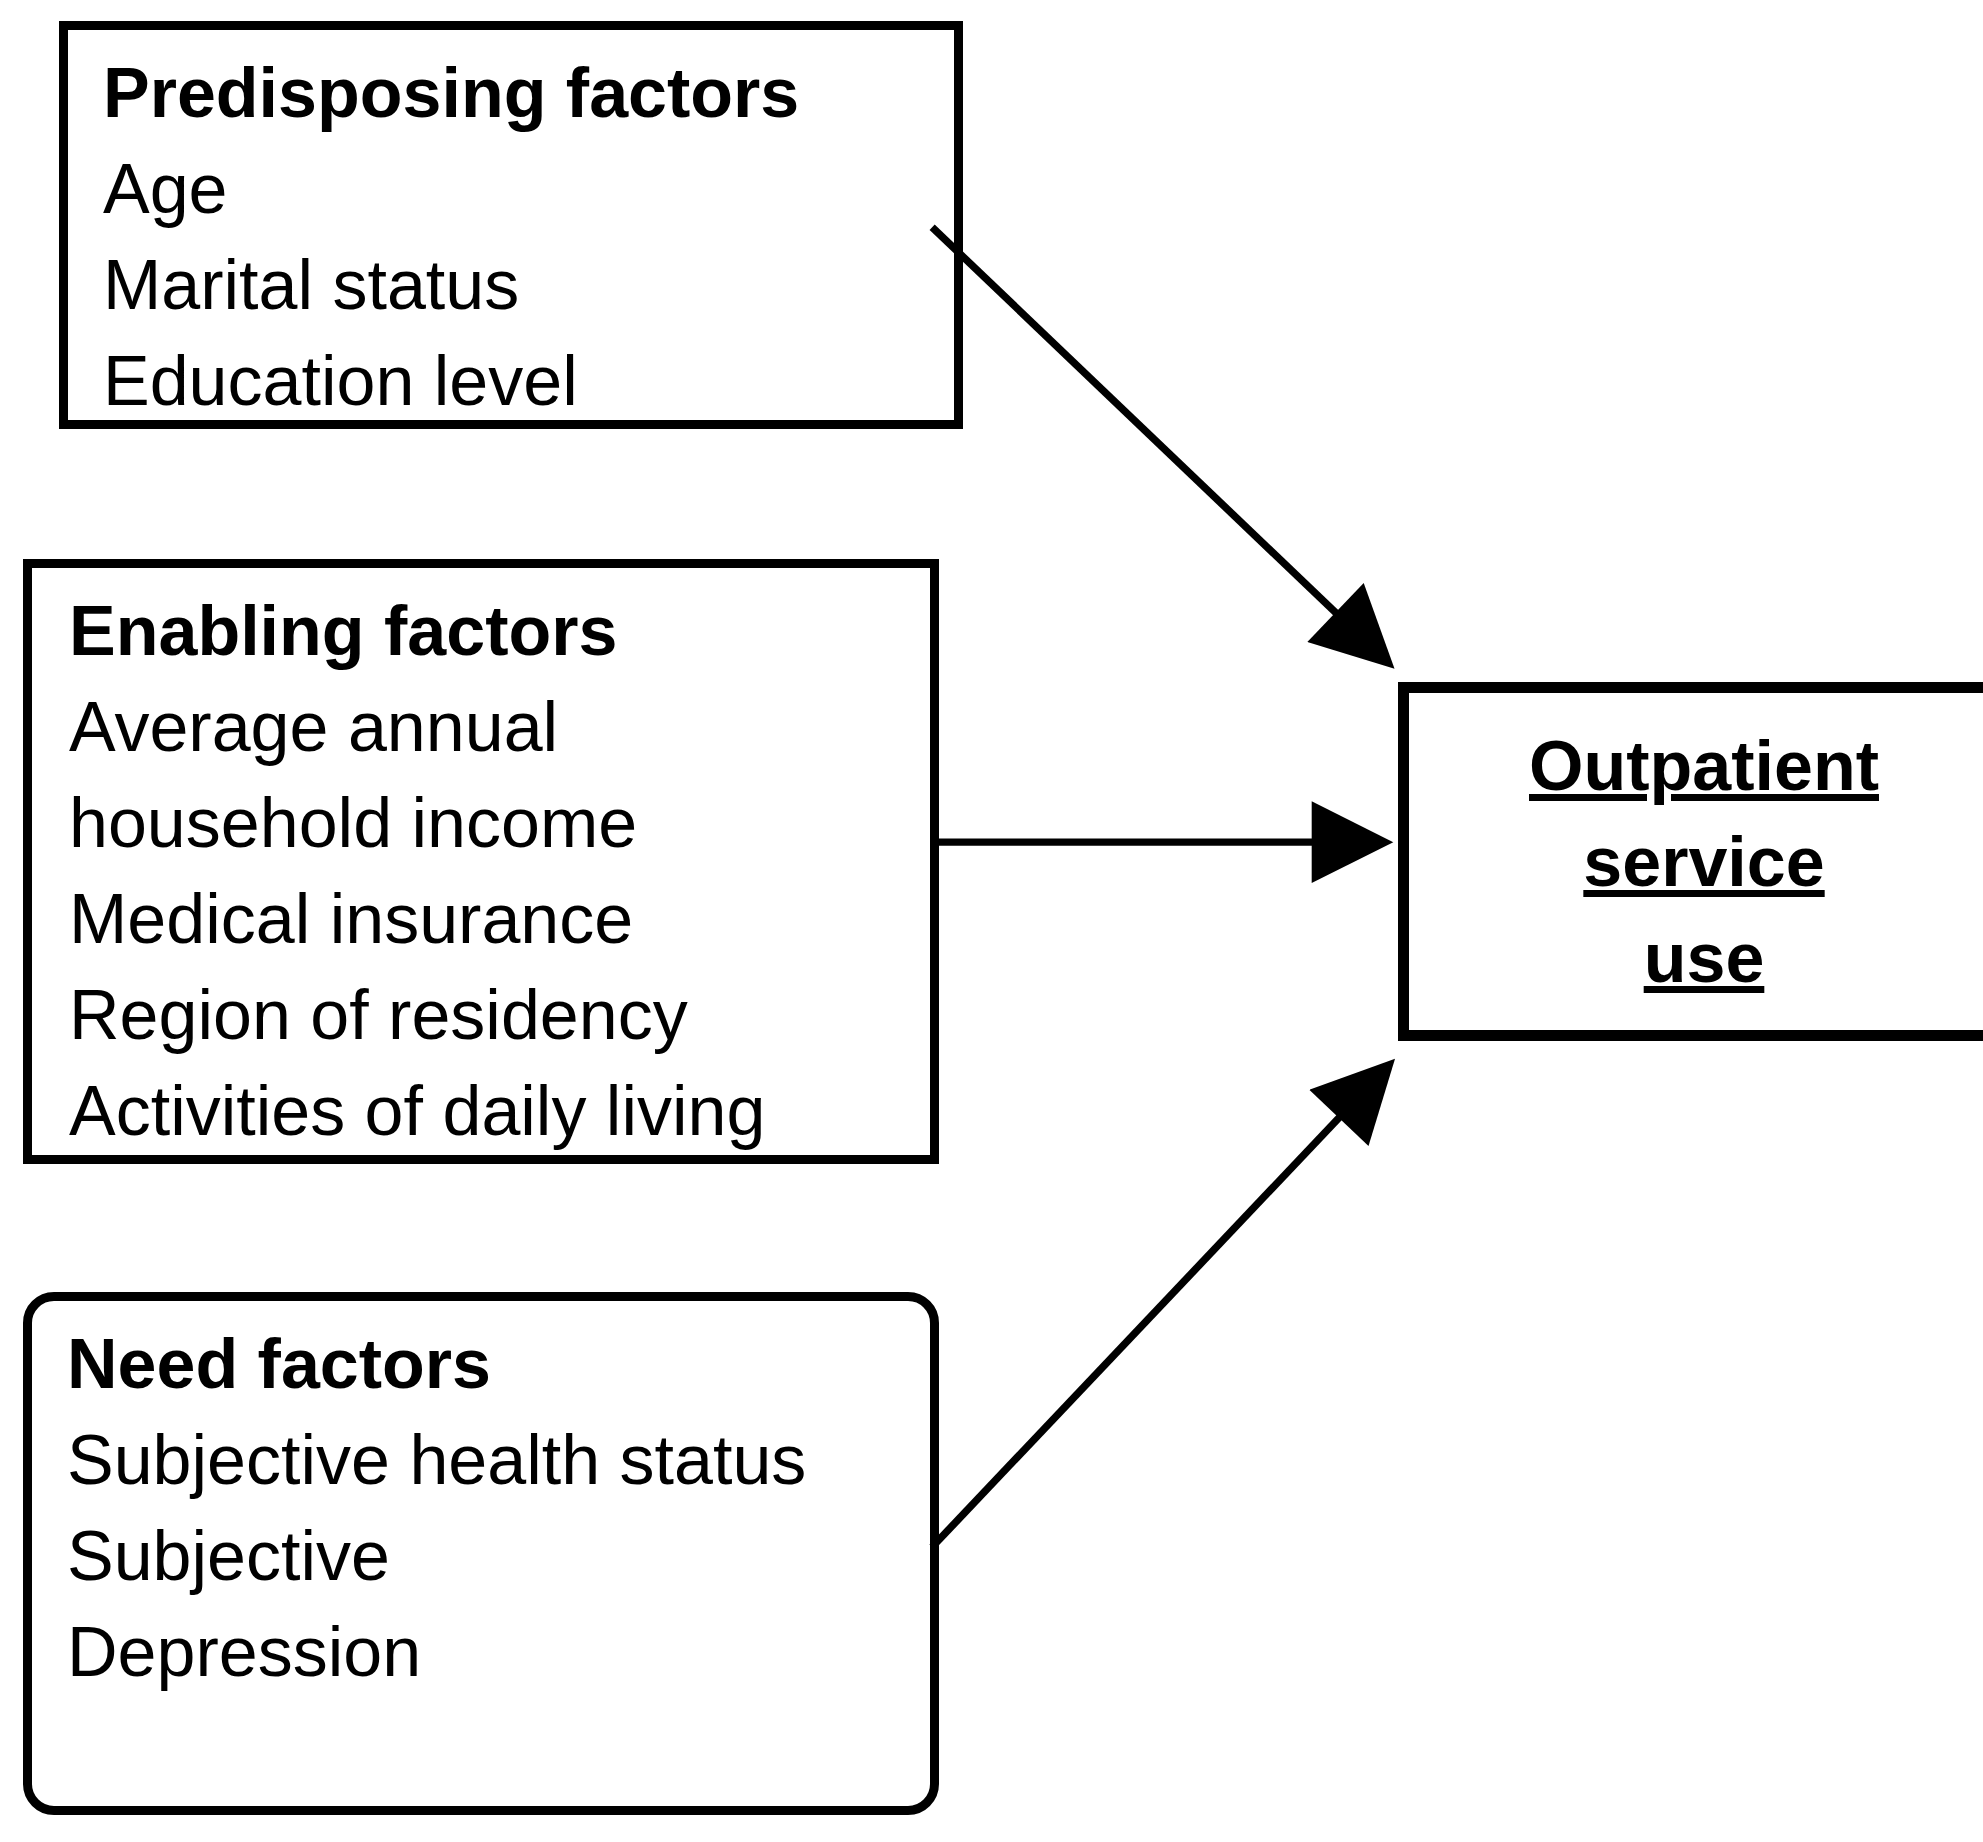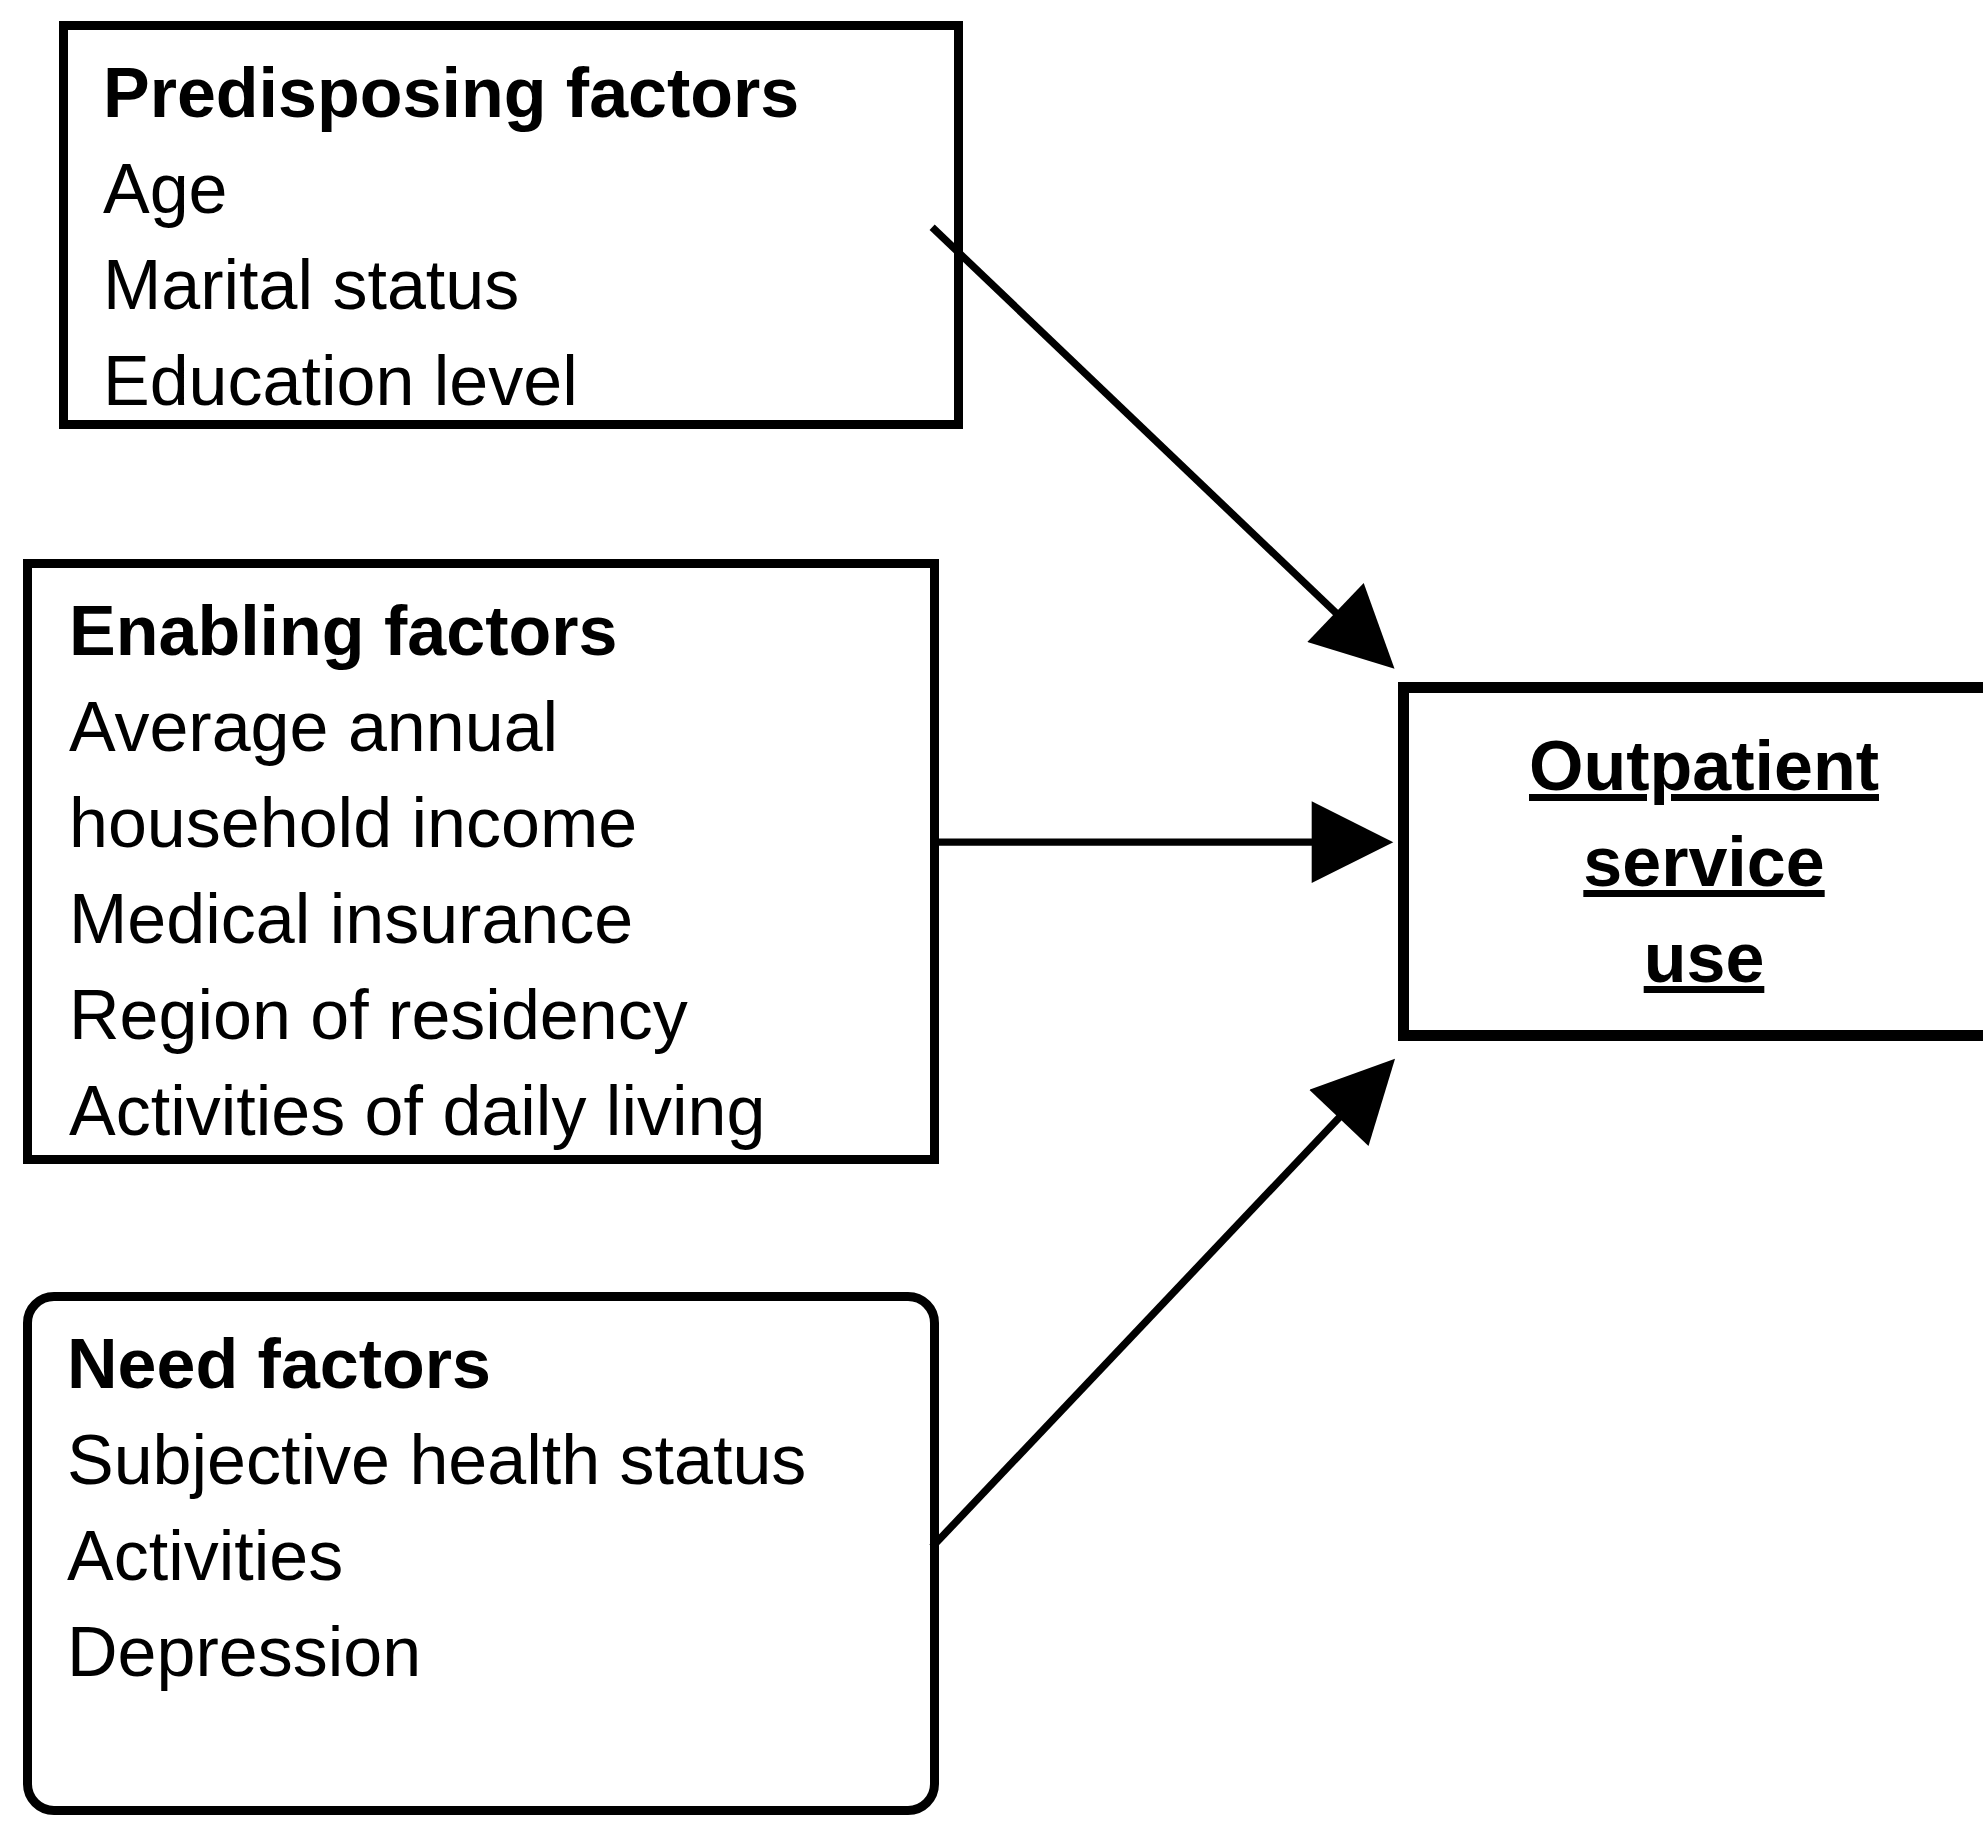--- a/index.html
+++ b/index.html
@@ -81,21 +81,21 @@
         <div class="line">Medical insurance</div>
         <div class="line">Region of residency</div>
         <div class="line">Activities of daily living</div>
       </div>
   </div>
 
   <div class="box" id="box-need">
     <div class="title">Need factors</div>
     <div class="items">
         <div class="line">Subjective health status</div>
-        <div class="line">Activities</div>
+        <div class="line">Subjective</div>
         <div class="line">Depression</div>
       </div>
   </div>
 
   <div class="box" id="box-outcome">
     <div class="outcome-text">
         <div class="line">Outpatient</div>
         <div class="line">service</div>
         <div class="line">use</div>
       </div>

